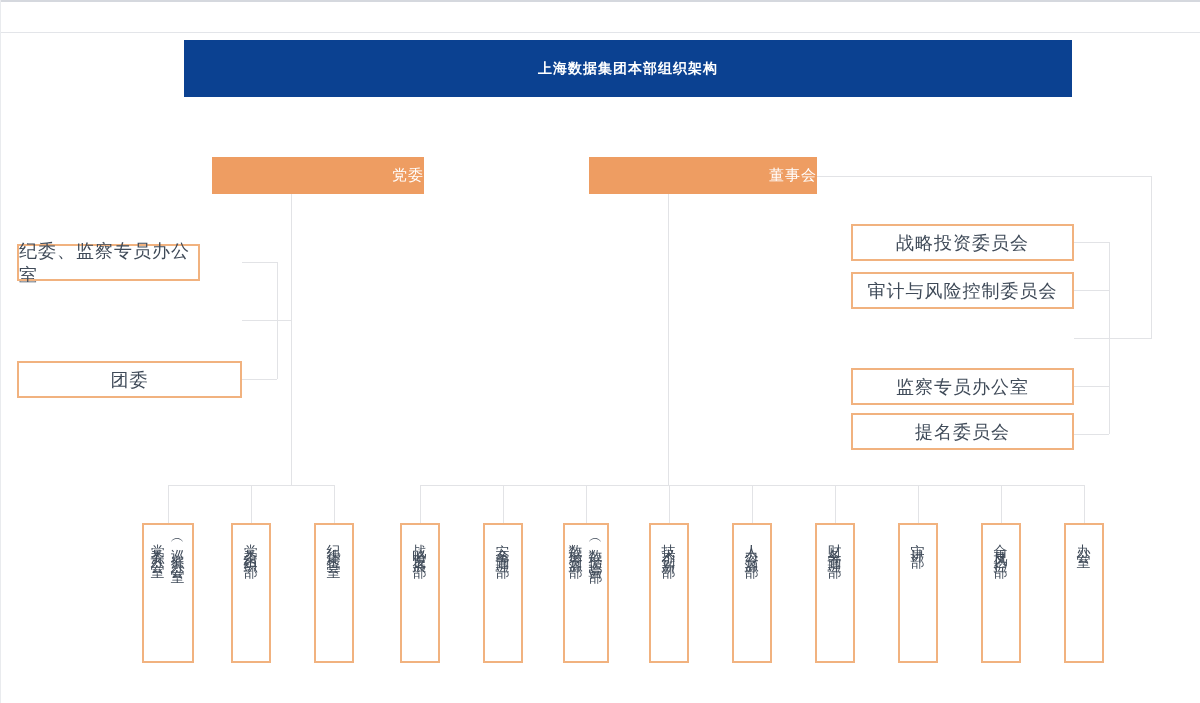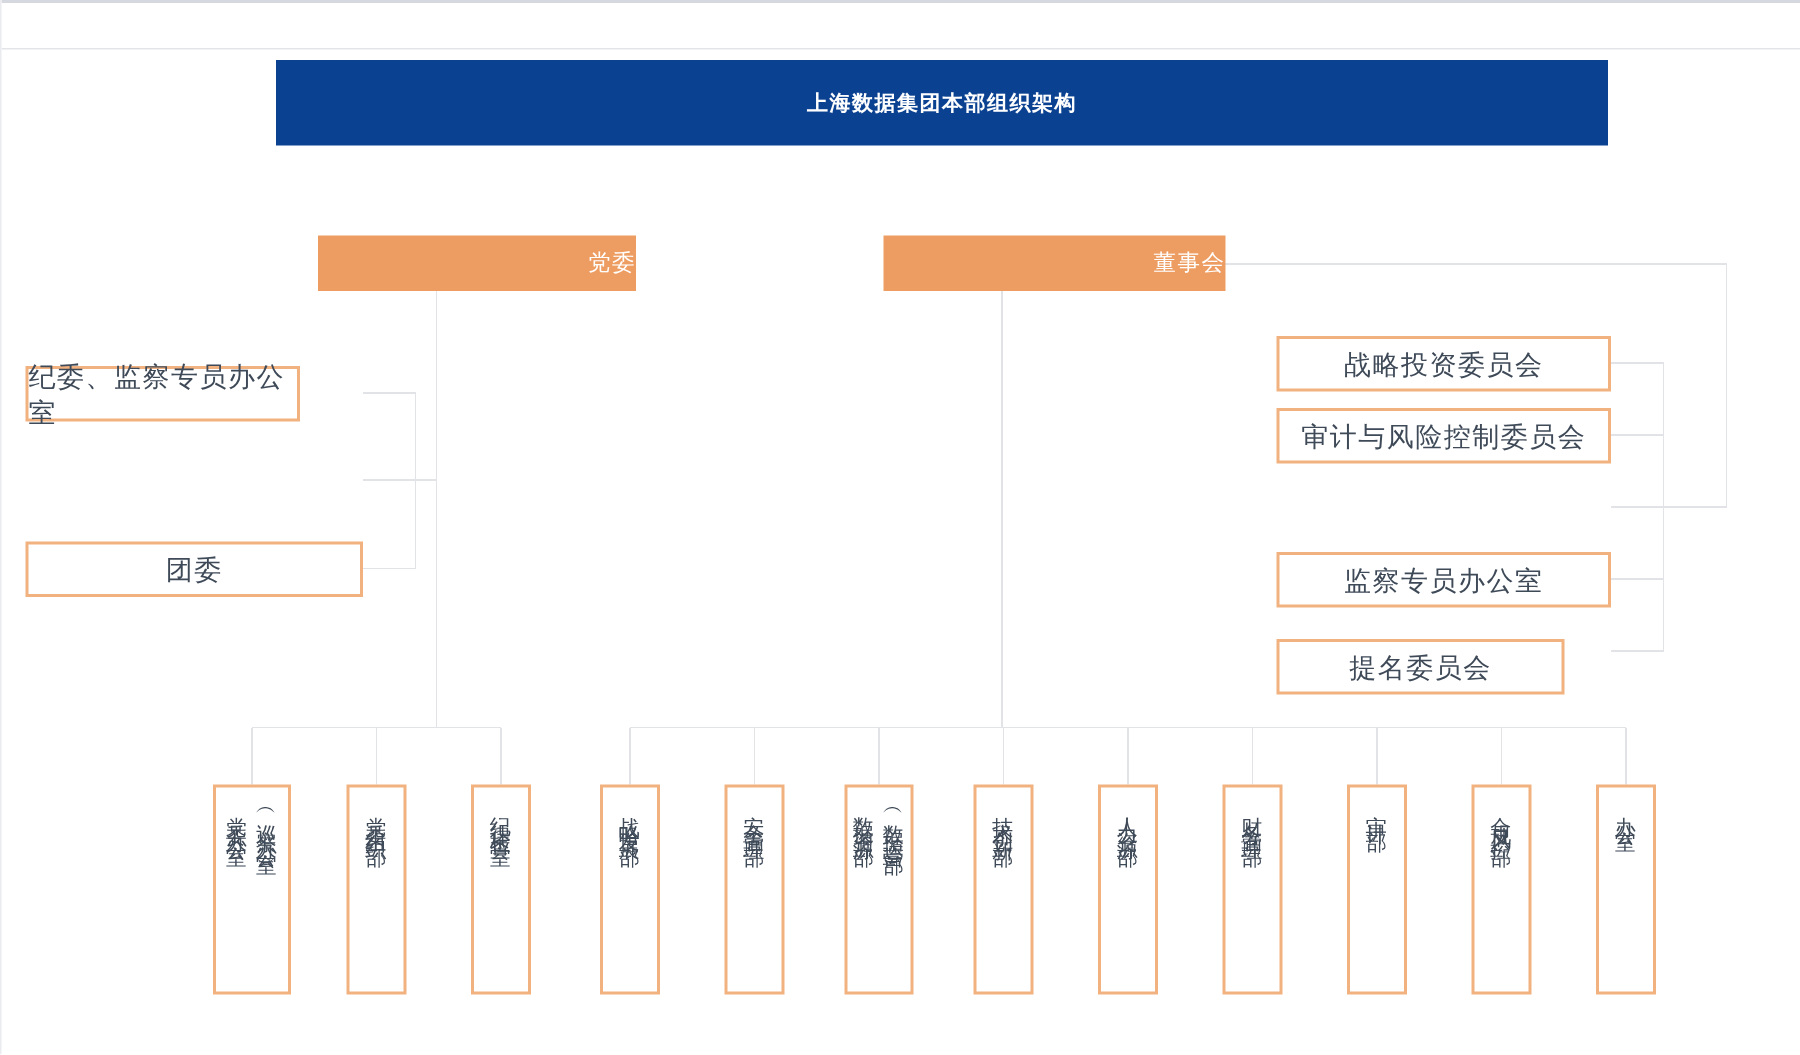--- a/index.html
+++ b/index.html
@@ -79,21 +79,21 @@
 
   <div class="hbox" style="left:850px;top:224px;width:223px">
     <span>战略投资委员会</span>
   </div>
   <div class="hbox" style="left:850px;top:272px;width:223px">
     <span>审计与风险控制委员会</span>
   </div>
   <div class="hbox" style="left:850px;top:368px;width:223px">
     <span>监察专员办公室</span>
   </div>
-  <div class="hbox" style="left:850px;top:426px;width:192px">
+  <div class="hbox" style="left:850px;top:413px;width:223px">
     <span>提名委员会</span>
   </div>
 
   <div class="vbox" style="left:141px;width:52px">
     <span class="vt">党委办公室</span>
     <span class="vt">（巡察办公室）</span>
   </div>
   <div class="vbox" style="left:230px;width:40px">
     <span class="vt">党委组织部</span>
 

